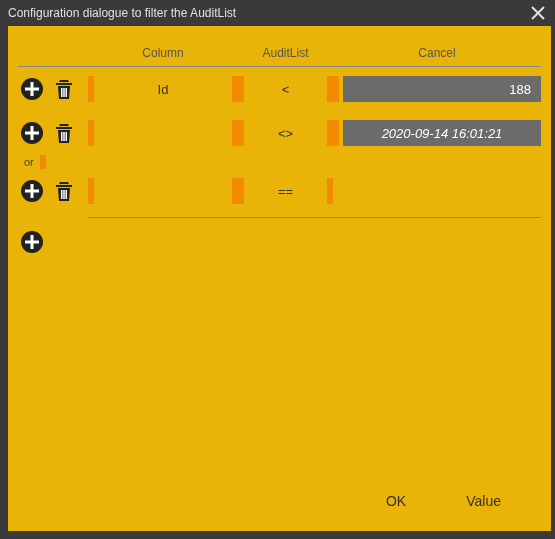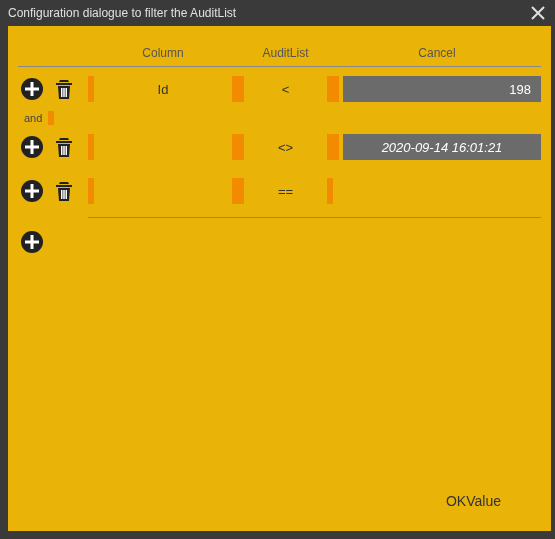--- a/index.html
+++ b/index.html
@@ -133,20 +133,21 @@
       border-top: 1px solid #888;
       margin-left: 70px;
       margin-top: 4px;
     }
     .add-row {
       padding: 10px 0 0 0;
     }
     .footer {
       display: flex;
       justify-content: flex-end;
+      gap: 60px;
       padding: 12px 40px 12px 0;
       font-size: 14px;
       color: #333;
     }
     .footer-btn { cursor: pointer; }
   </style>
 </head>
 <body>
 
 <div class="window">
@@ -194,27 +195,23 @@
               <div class="bar-right"></div>
             </div>
             <div class="cell cell-op">
               <div class="bar-left"></div>
               <div class="cell-text">&lt;</div>
               <div class="bar-right"></div>
             </div>
             <div class="cell cell-value">
               <div class="bar-left"></div>
               <div class="value-body right">
-                <span>198</span>
-              </div>
-            </div>
-          </div>
-          <div class="conj-row">
-            <span>and</span>
-            <div class="conj-bar"></div>
+                <span>188</span>
+              </div>
+            </div>
           </div>
           <div class="filter-row">
             <div class="col-actions" style="display:flex;">
               <div class="icon-btn">
                 <svg viewBox="0 0 24 24">
                   <circle cx="12" cy="12" r="11" fill="#222"></circle>
                   <rect x="10.5" y="5" width="3" height="14" fill="#fff"></rect>
                   <rect x="5" y="10.5" width="14" height="3" fill="#fff"></rect>
                 </svg>
               </div>
@@ -235,20 +232,24 @@
               <div class="bar-left"></div>
               <div class="cell-text">&lt;&gt;</div>
               <div class="bar-right"></div>
             </div>
             <div class="cell cell-value">
               <div class="bar-left"></div>
               <div class="value-body center">
                 <span>2020-09-14 16:01:21</span>
               </div>
             </div>
+          </div>
+          <div class="conj-row">
+            <span>or</span>
+            <div class="conj-bar"></div>
           </div>
           <div class="filter-row">
             <div class="col-actions" style="display:flex;">
               <div class="icon-btn">
                 <svg viewBox="0 0 24 24">
                   <circle cx="12" cy="12" r="11" fill="#222"></circle>
                   <rect x="10.5" y="5" width="3" height="14" fill="#fff"></rect>
                   <rect x="5" y="10.5" width="14" height="3" fill="#fff"></rect>
                 </svg>
               </div>

